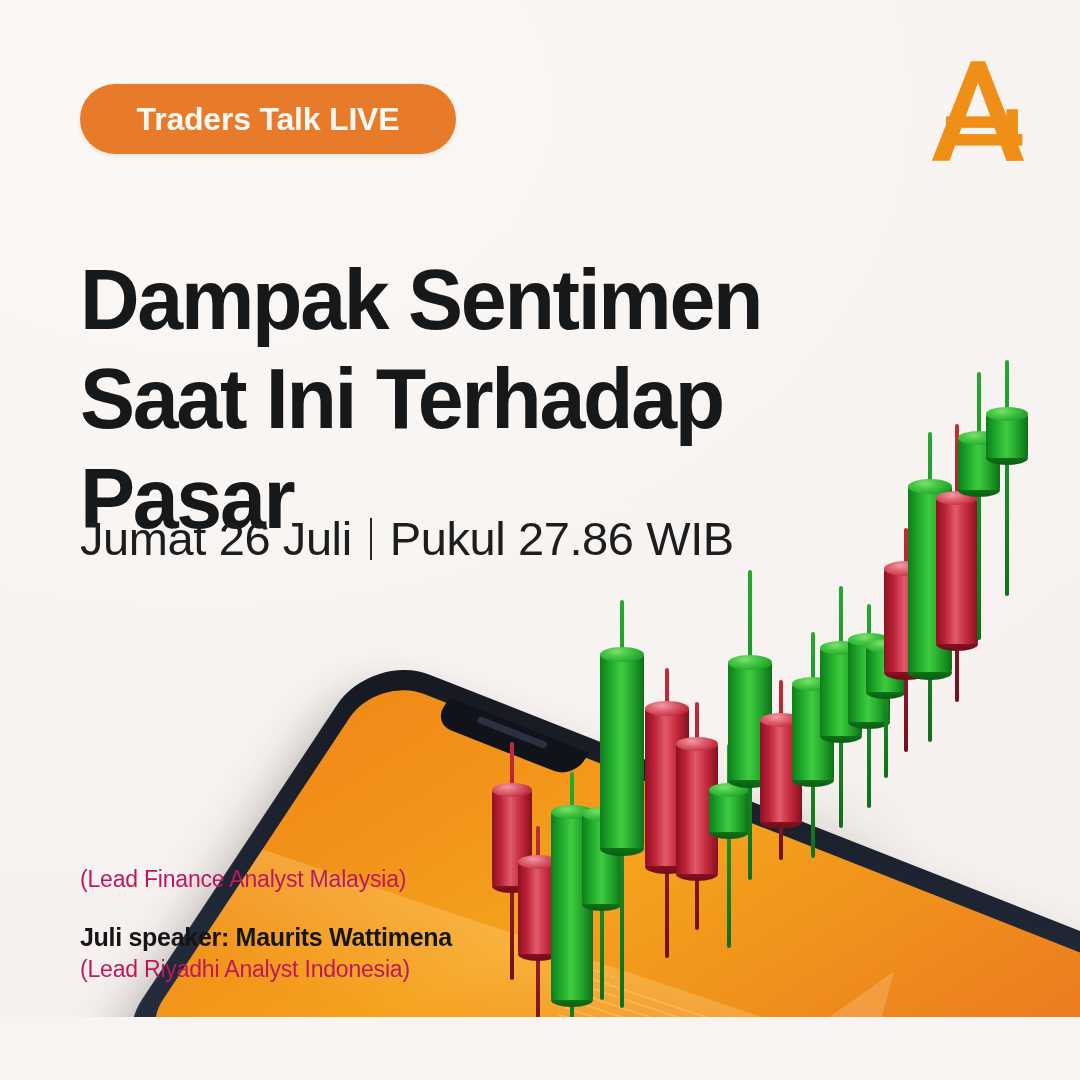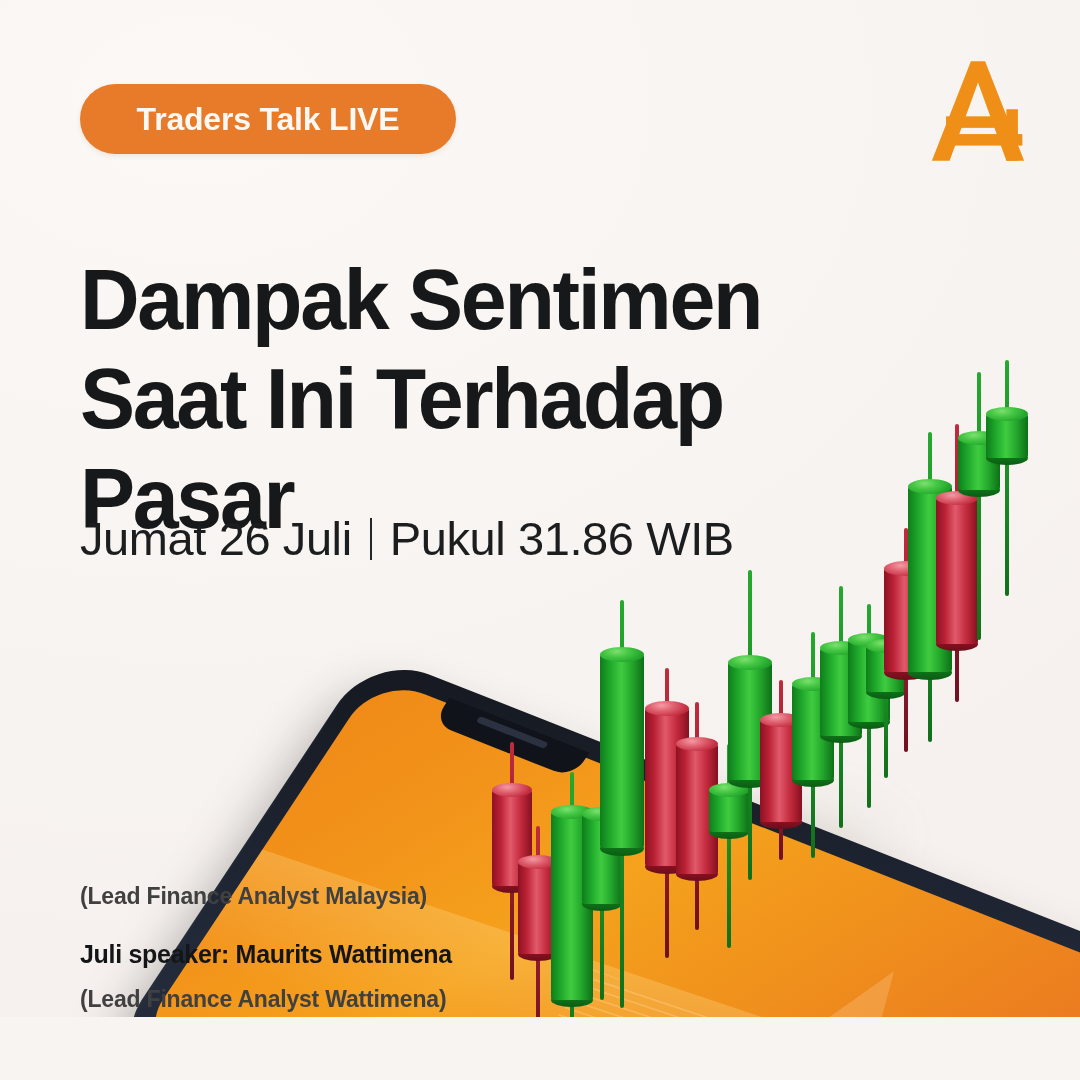--- a/index.html
+++ b/index.html
@@ -79,21 +79,21 @@
     position:absolute;left:80px;top:866px;
     z-index:40;
   }
   .sp-block{margin-bottom:30px;}
   .sp-block:last-child{margin-bottom:0;}
   .sp-name{
     color:#141517;font-size:25px;font-weight:700;letter-spacing:-0.3px;
     margin-bottom:4px;
   }
   .sp-role{
-    color:#404040;font-size:23px;font-weight:700;letter-spacing:-0.2px;margin-top:17px;
+    color:#be185d;font-size:23px;font-weight:400;letter-spacing:-0.2px;
   }
 
   
   .scene{
     position:absolute;left:0;top:0;width:1080px;height:1080px;
     pointer-events:none;
   }
 
   
   .phone-shadow{
@@ -360,26 +360,26 @@
 
   <h1 class="headline">
     <span class="l">Dampak Sentimen</span>
     <span class="l">Saat Ini Terhadap</span>
     <span class="l">Pasar</span>
   </h1>
 
   <div class="dateline">
     <span>Jumat 26 Juli</span>
     <span class="sep"></span>
-    <span>Pukul 31.86 WIB</span>
+    <span>Pukul 27.86 WIB</span>
   </div>
 
   <div class="speakers">
     <div class="sp-block">
       <div class="sp-role">(Lead Finance Analyst Malaysia)</div>
     </div>
     <div class="sp-block">
       <div class="sp-name">Juli speaker: Maurits Wattimena</div>
-      <div class="sp-role">(Lead Finance Analyst Wattimena)</div>
+      <div class="sp-role">(Lead Riyadhi Analyst Indonesia)</div>
     </div>
   </div>
 
 </div>
 
 </body></html>

